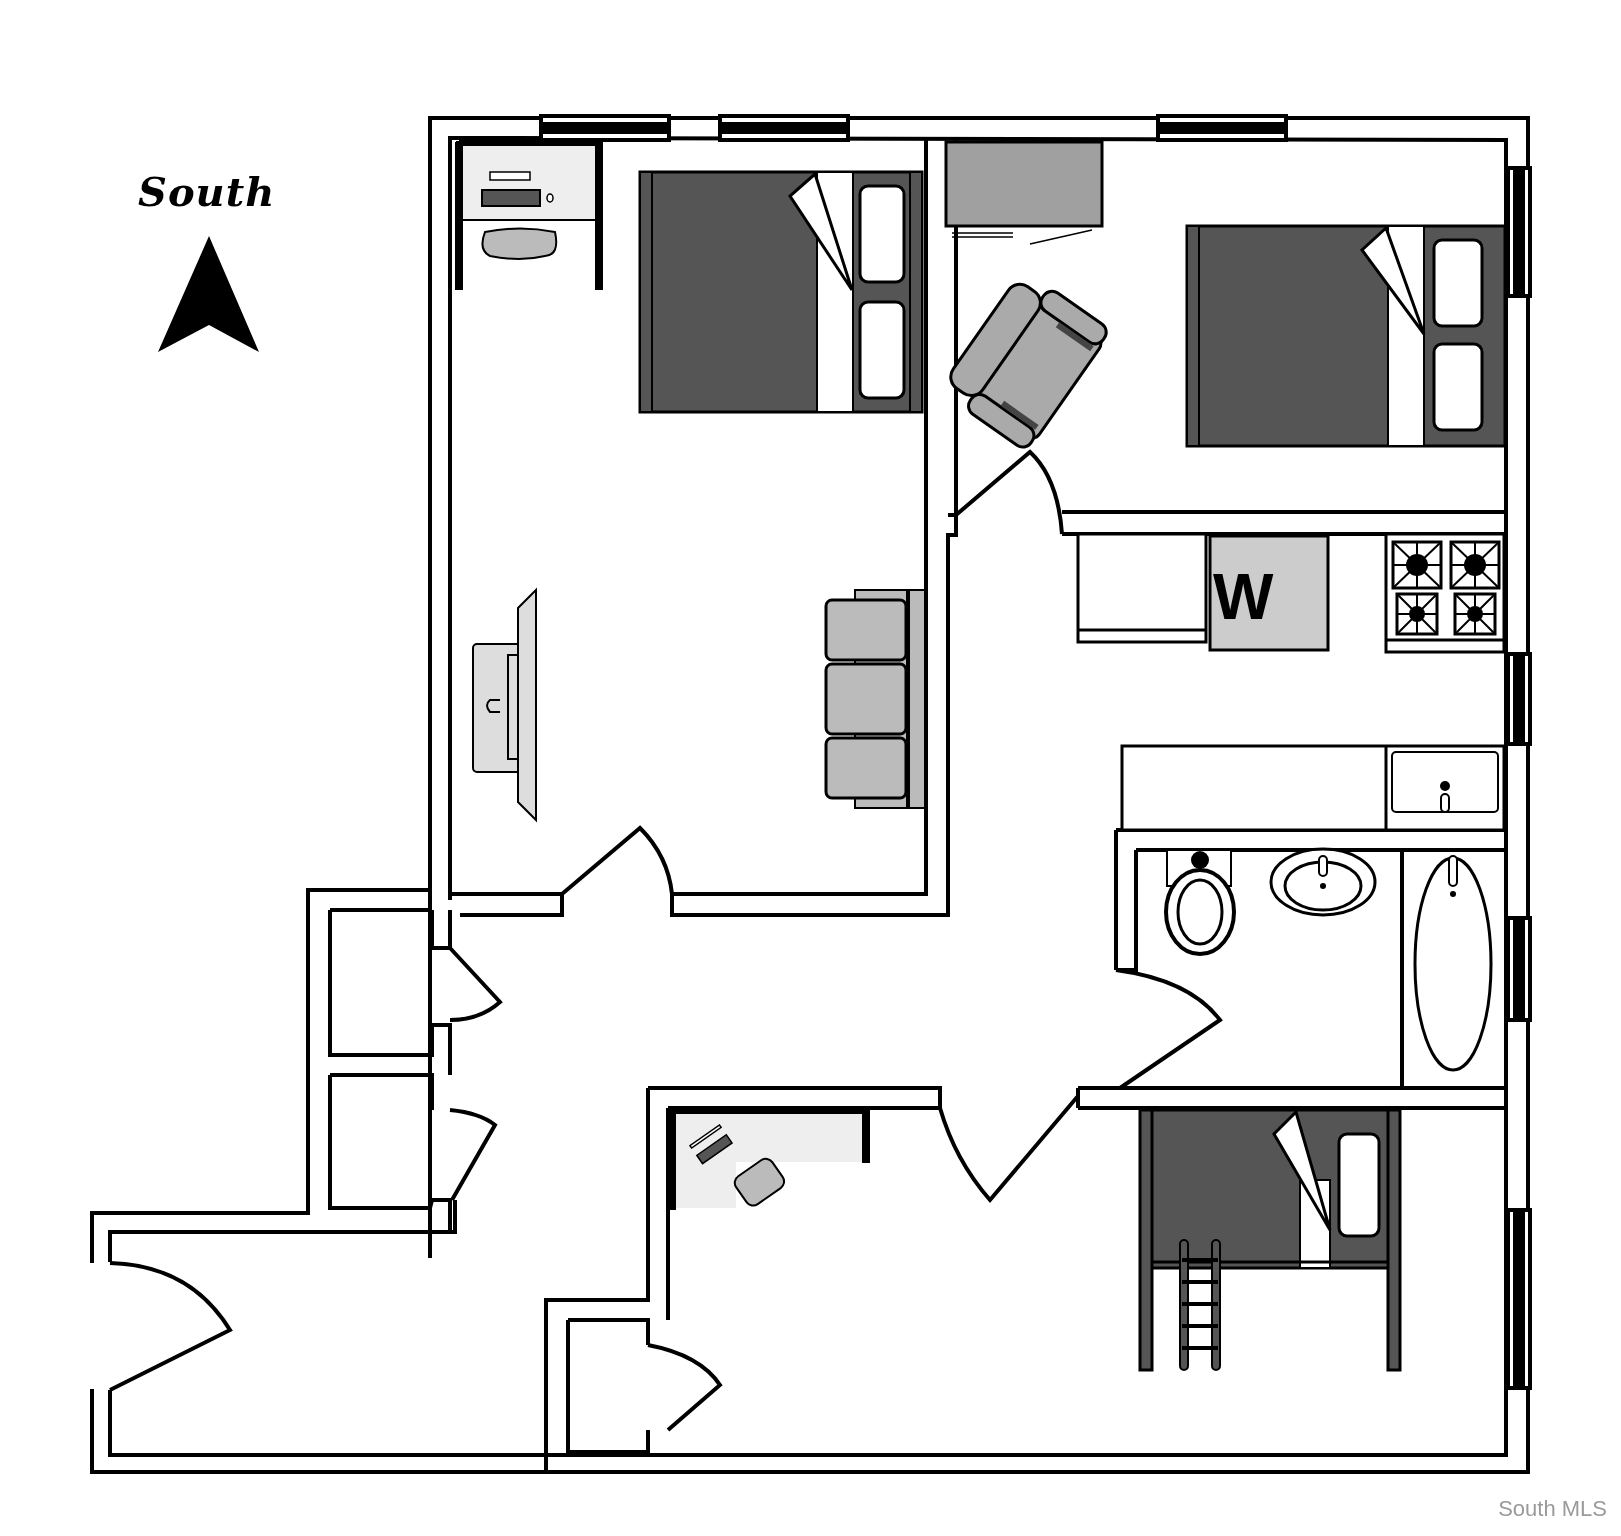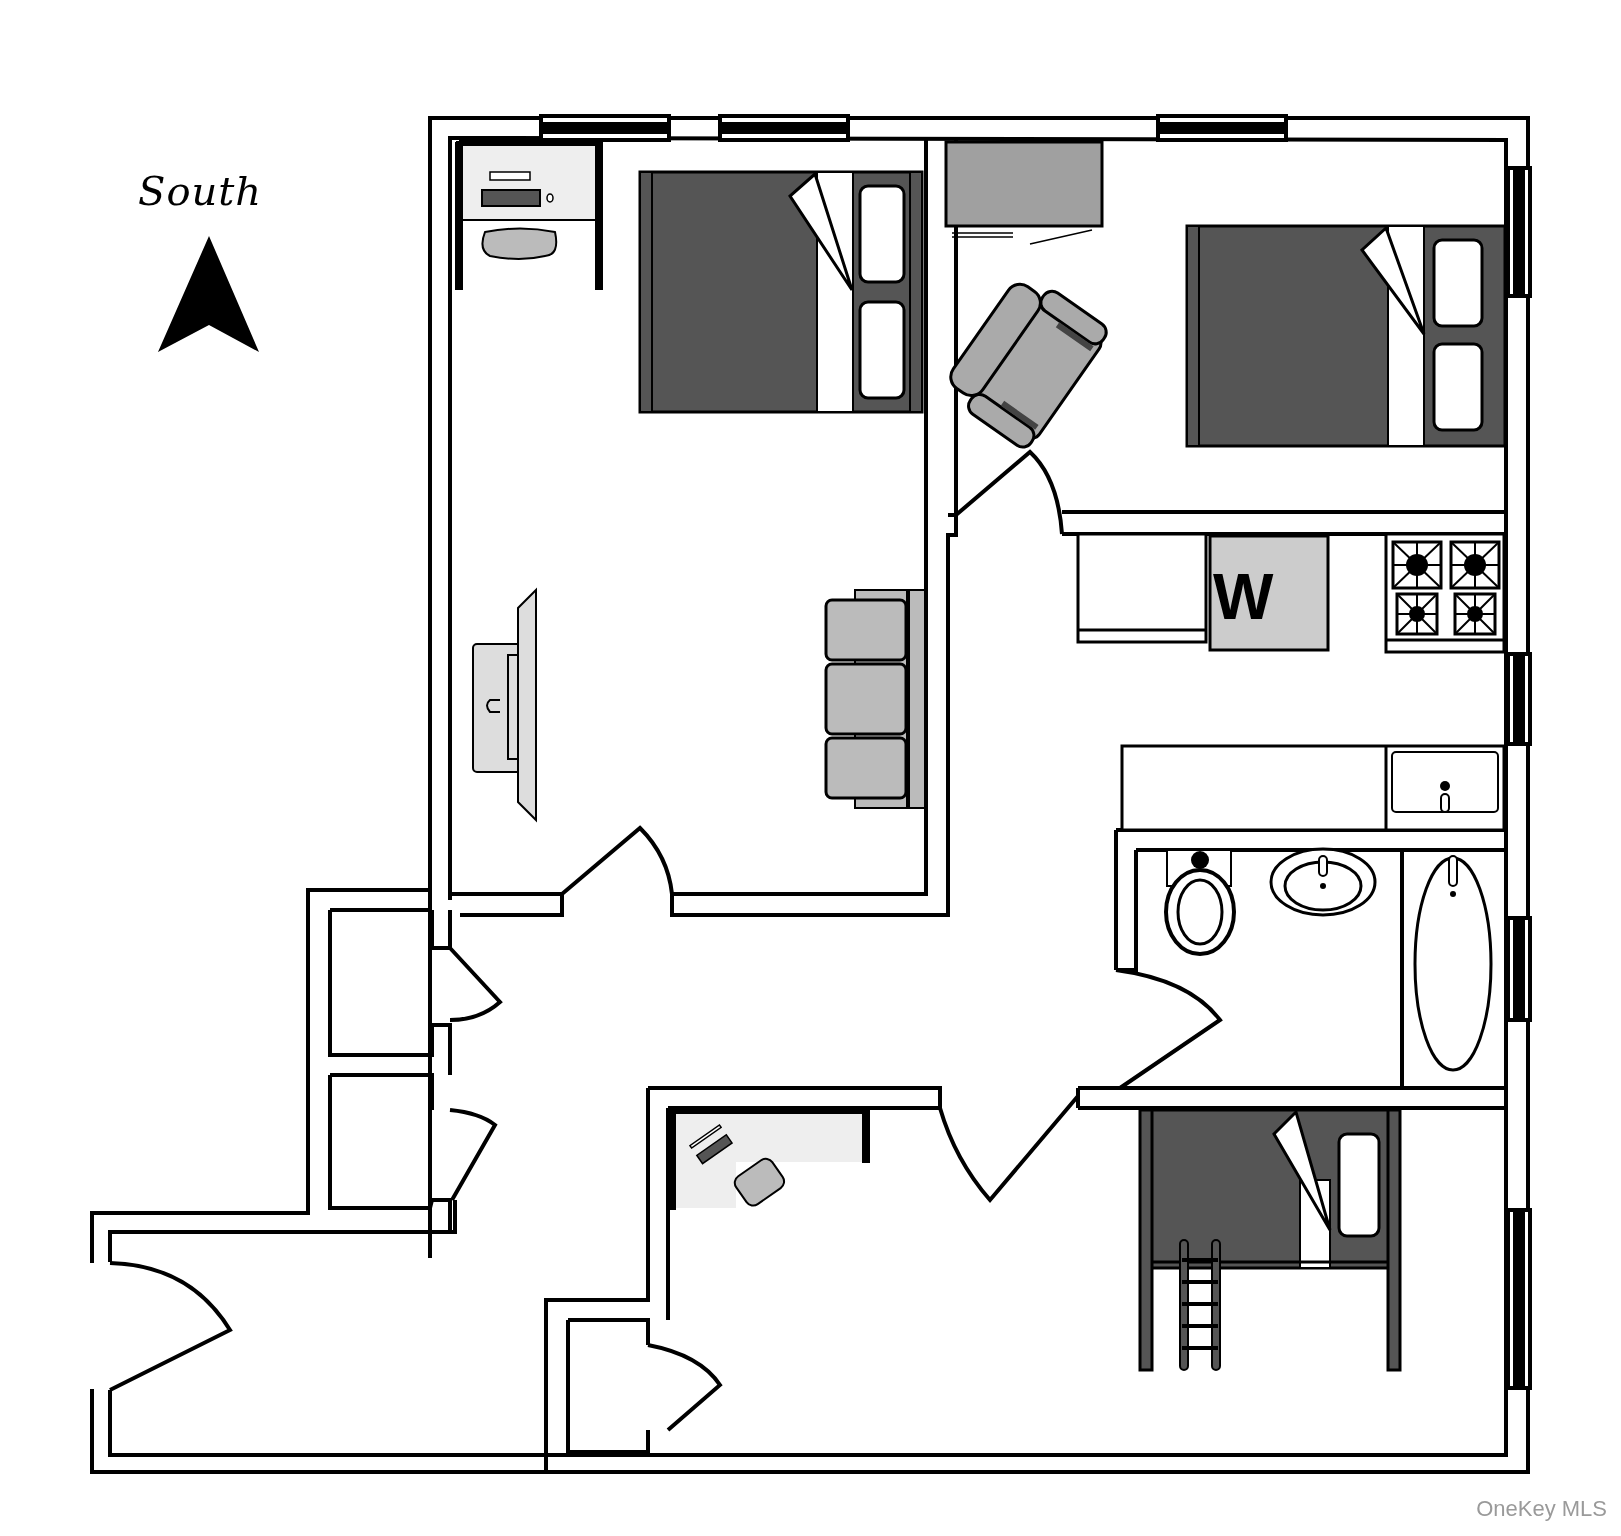--- a/index.html
+++ b/index.html
@@ -1,20 +1,20 @@
 <!DOCTYPE html>
 <html><head>
 <meta charset="utf-8">
 <style>
   html, body { margin: 0; padding: 0; background: #ffffff; }
   body { width: 1621px; height: 1536px; position: relative; overflow: hidden; }
   #plan { position: absolute; left: 0; top: 0; }
   .compass-label {
     position: absolute; left: 138px; top: 168px;
-    font-family: "DejaVu Serif", serif; font-weight: normal; font-style: italic;
+    font-family: "DejaVu Serif", serif; font-weight: bold; font-style: italic;
     font-size: 40px; color: #000; letter-spacing: 1px;
   }
   .watermark {
     position: absolute; right: 14px; top: 1496px;
     font-family: "Liberation Sans", sans-serif; font-size: 22px; color: #9a9a9a;
   }
   .wm-letter {
     position: absolute; left: 1213px; top: 560px;
     font-family: "Liberation Sans", sans-serif; font-weight: bold; font-size: 64px; color: #000;
   }
@@ -251,13 +251,13 @@
     </g>
   </g>
 
   <g>
     <path d="M209,236 L259,352 L209,325 L158,352 Z" fill="#000"></path>
   </g>
 </svg>
 
 <div class="compass-label">South</div>
 <div class="wm-letter">W</div>
-<div class="watermark">OneKey MLS</div>
+<div class="watermark">South MLS</div>
 
 </body></html>

